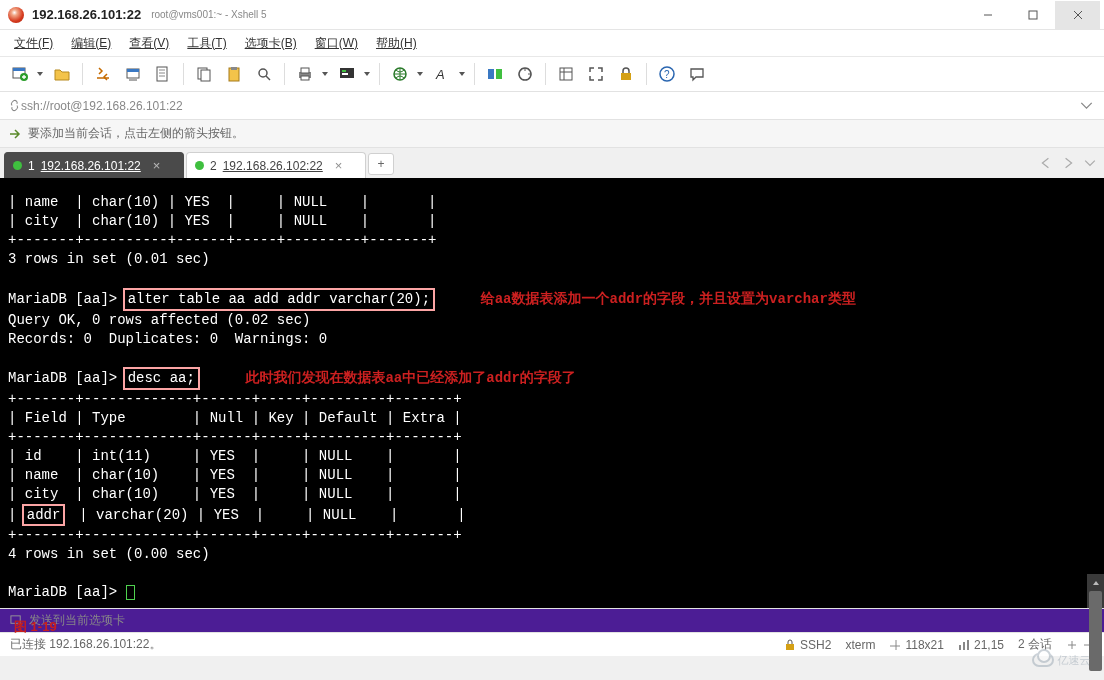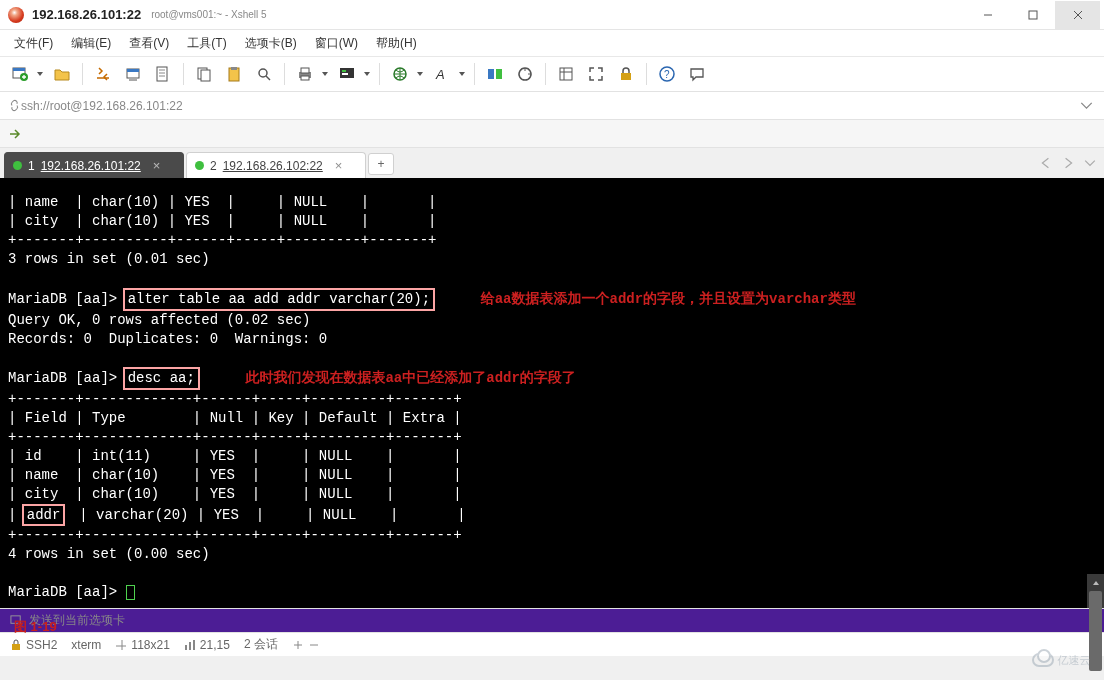--- a/index.html
+++ b/index.html
@@ -40,21 +40,21 @@
   .win-btn svg { width: 10px; height: 10px; stroke: #555; stroke-width: 1; fill: none; }
   
   .menubar {
     height: 26px;
     background: #fff;
     display: flex;
     align-items: center;
     padding: 0 6px;
     gap: 2px;
   }
-  .menu-item { padding: 3px 8px; color: #333; }
+  .menu-item { padding: 3px 8px; color: #333; text-decoration: underline; }
   
   .toolbar {
     height: 36px;
     background: #fff;
     border-top: 1px solid #e8e8e8;
     border-bottom: 1px solid #e2e2e2;
     display: flex;
     align-items: center;
     padding: 0 6px;
     gap: 2px;
@@ -420,20 +420,21 @@
     <svg viewBox="0 0 10 10" width="10" height="10">
         <path d="M1 3 l4 4 4 -4" stroke="#888" fill="none"></path>
       </svg>
   </div>
 </div>
 
 <div class="info-bar">
   <svg viewBox="0 0 14 14">
       <path d="M2 7 h8 M7 3 l4 4 -4 4" stroke="#5a8a2a" fill="none" stroke-width="1.5"></path>
     </svg>
+  <span>要添加当前会话，点击左侧的箭头按钮。</span>
 </div>
 
 <div class="tabs-row">
   <div class="tab active">
     <span class="dot"></span>
     <span>1</span>
     <span class="tab-label">192.168.26.101:22</span>
     <span class="tab-close">×</span>
   </div>
   <div class="tab">
@@ -501,20 +502,23 @@
 
 <div class="hint-bar">
   <svg viewBox="0 0 14 14">
       <rect x="1" y="2" width="10" height="8" fill="none" stroke="#999"></rect>
       <path d="M11 10 l2 2" stroke="#999"></path>
     </svg>
   <span>发送到当前选项卡</span>
 </div>
 
 <div class="status-bar">
+  <div class="left seg">
+    <span>已连接 192.168.26.101:22。</span>
+  </div>
   <div class="seg">
     <svg viewBox="0 0 12 12">
         <rect x="2" y="5" width="8" height="6" fill="#d4a015"></rect>
         <path d="M4 5 v-2 a2 2 0 0 1 4 0 v2" fill="none" stroke="#555"></path>
       </svg>
     <span>SSH2</span>
   </div>
   <div class="seg">
     <span>xterm</span>
   </div>

